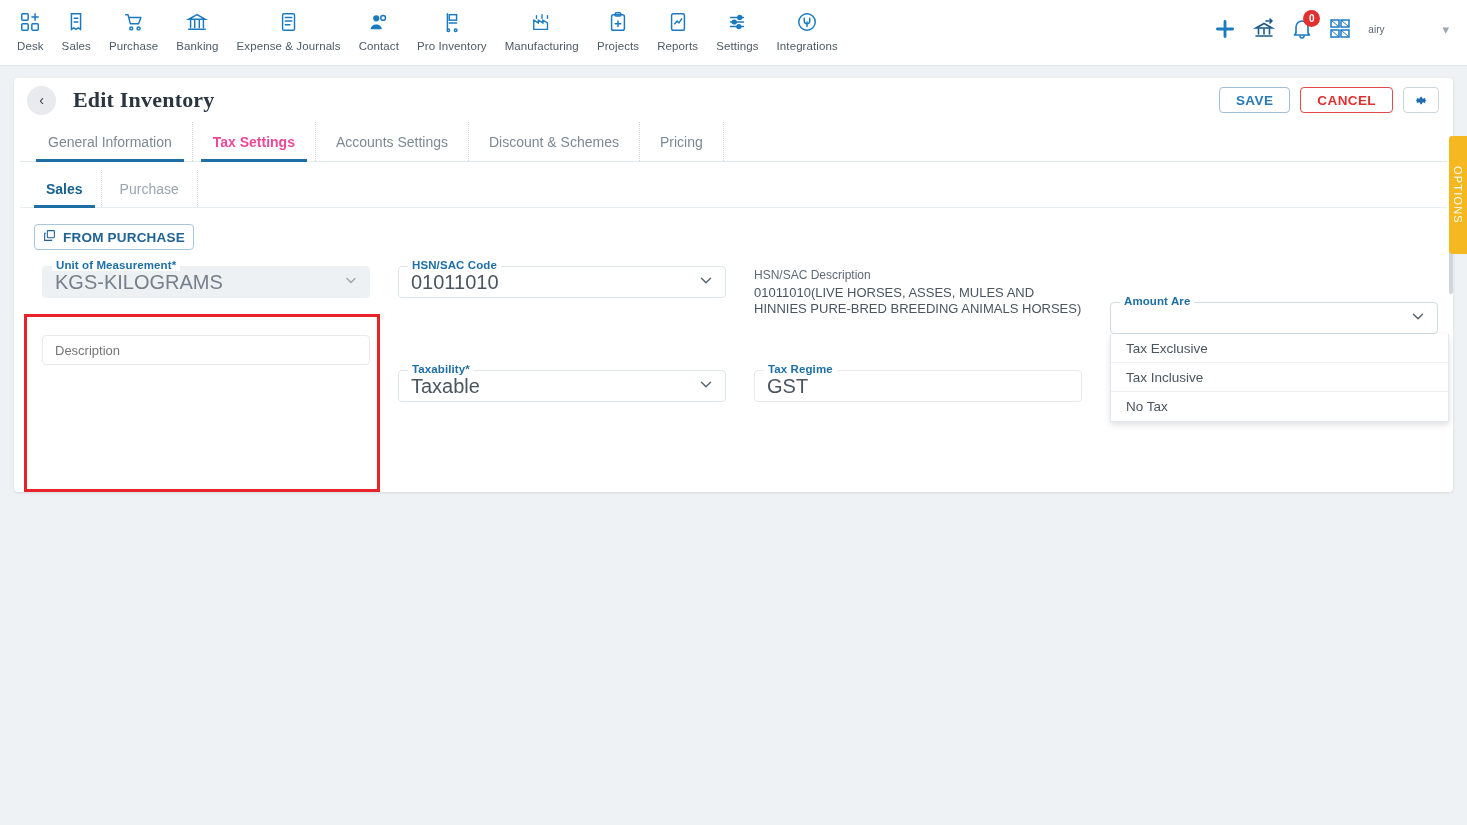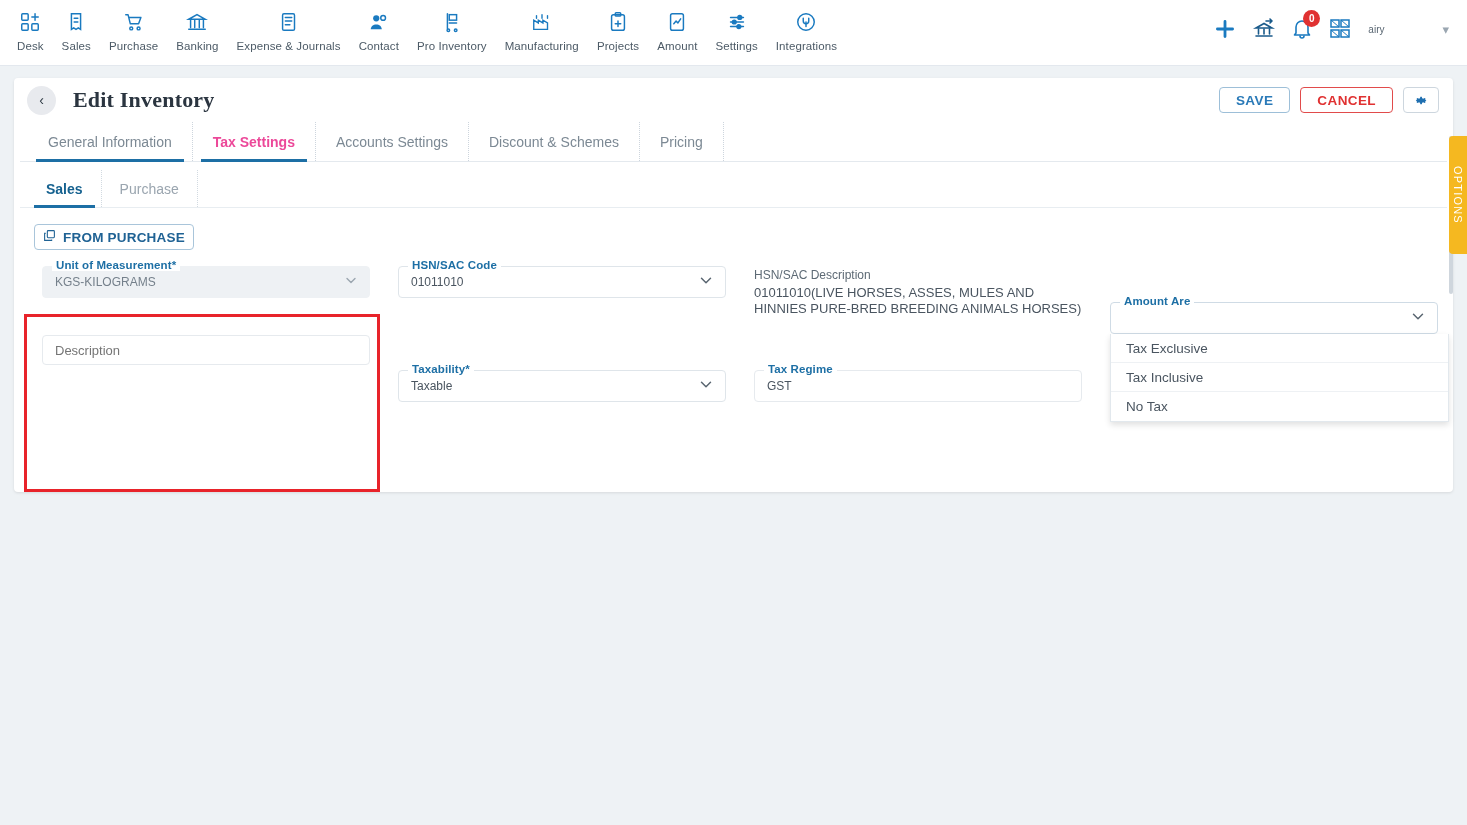--- a/index.html
+++ b/index.html
@@ -125,21 +125,21 @@
   .field { position: relative; text-align: center; }
   .field-label {
     position: absolute; top: -7px; left: 10px; background: #fff;
     padding: 0 4px; font-size: 11.5px; font-weight: bold; color: #1d6fa5;
     letter-spacing: .1px; z-index: 2; white-space: nowrap;
   }
   .field-label .req { color: #1d6fa5; }
   .field-box {
     height: 32px; border: 1px solid #dfe5ea; border-radius: 4px;
     background: #fff; display: flex; align-items: center;
-    padding: 0 12px; font-size: 12px; color: #4a5560;
+    padding: 0 12px; font-size: 20px; color: #4a5560;
     position: relative;
   }
   .field-box.disabled { background: #eef1f4; border-color: #eef1f4; color: #75808b; }
   .field-box.flat { border-color: #e6eaee; }
   .chev {
     position: absolute; right: 10px; top: 50%; transform: translateY(-50%);
     color: #6b7782; font-size: 12px; pointer-events: none;
   }
   .chev.gray { color: #9aa5ae; }
 
@@ -292,21 +292,21 @@
       <span class="lbl">Projects</span>
     </div>
 
     <div class="nav-item">
       <span class="ico">
         <svg width="22" height="22" viewBox="0 0 24 24" fill="none" stroke="#1a7ac0" stroke-width="1.6">
           <rect x="5" y="3" width="14" height="18" rx="2"></rect>
           <path d="M8.5 14l2.5-3 2 2 3-4.5" stroke-linecap="round" stroke-linejoin="round"></path>
         </svg>
       </span>
-      <span class="lbl">Amount</span>
+      <span class="lbl">Reports</span>
     </div>
 
     <div class="nav-item">
       <span class="ico">
         <svg width="22" height="22" viewBox="0 0 24 24" fill="none" stroke="#1a7ac0" stroke-width="1.7">
           <path d="M5 7h14M5 12h14M5 17h14" stroke-linecap="round"></path>
           <circle cx="15" cy="7" r="2" fill="#1a7ac0"></circle>
             <circle cx="9" cy="12" r="2" fill="#1a7ac0"></circle>
           <circle cx="14" cy="17" r="2" fill="#1a7ac0"></circle>
         </svg>

